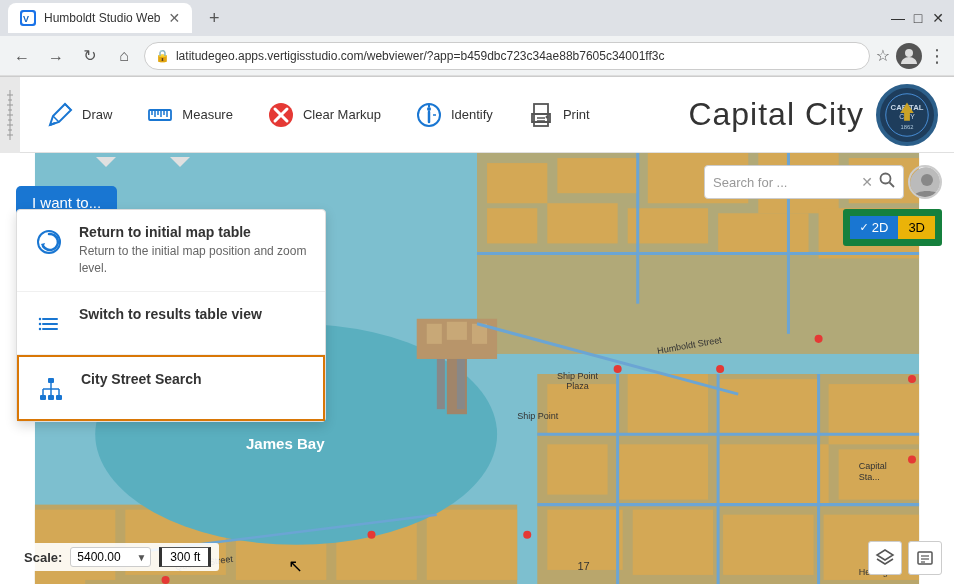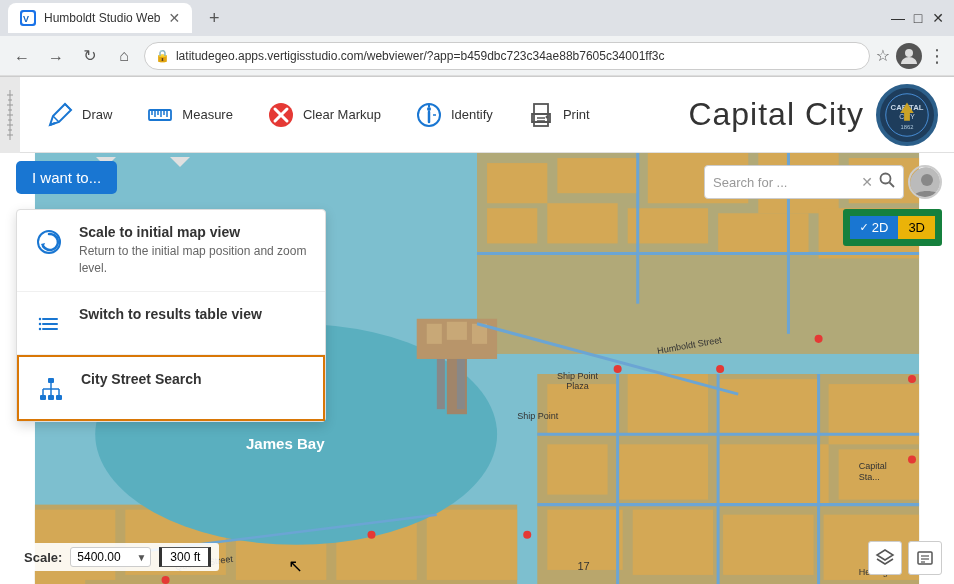--- a/index.html
+++ b/index.html
@@ -49,21 +49,21 @@
     .search-clear { font-size: 14px; color: #999; cursor: pointer; }
     .search-go { font-size: 16px; color: #555; cursor: pointer; }
 
     
     .view-toggle { position: absolute; top: 56px; right: 12px; display: flex; background: #eab308; border: 7px solid #15803d; border-radius: 3px; overflow: hidden; }
     .view-btn { padding: 4px 10px; font-size: 13px; cursor: pointer; border: none; background: transparent; }
     .view-btn.active { background: #1976d2; color: #fff; display: flex; align-items: center; gap: 3px; }
     .view-btn.active::before { content: '✓'; font-size: 11px; }
 
     
-    .i-want-to-btn { position: absolute; top: 8px; left: 16px; background: #1976d2; color: #fff; border: none; border-radius: 5px; padding: 8px 16px; font-size: 15px; cursor: pointer; z-index: 20; }
+    .i-want-to-btn { position: absolute; top: 33px; left: 16px; background: #1976d2; color: #fff; border: none; border-radius: 5px; padding: 8px 16px; font-size: 15px; cursor: pointer; z-index: 20; }
 
     
     .dropdown-menu { position: absolute; top: 56px; left: 16px; background: #fff; border: 1px solid #ddd; border-radius: 4px; box-shadow: 0 4px 12px rgba(0,0,0,0.15); width: 310px; z-index: 30; }
     .menu-item { display: flex; align-items: flex-start; padding: 14px 16px; gap: 14px; cursor: pointer; border-bottom: 1px solid #f0f0f0; }
     .menu-item-icon { width: 32px; height: 32px; display: flex; align-items: center; justify-content: center; flex-shrink: 0; margin-top: 2px; }
     .menu-item-content { flex: 1; }
     .menu-item-title { font-size: 14px; font-weight: 600; color: #333; margin-bottom: 3px; }
     .menu-item-desc { font-size: 12px; color: #666; line-height: 1.4; }
 
     
@@ -332,21 +332,21 @@
 
       <div class="menu-item">
         <div class="menu-item-icon">
           <svg width="28" height="28" viewBox="0 0 28 28">
             <circle cx="14" cy="14" r="11" fill="none" stroke="#1976d2" stroke-width="2"></circle>
             <path d="M14 6 A8 8 0 1 1 8 18" fill="none" stroke="#1976d2" stroke-width="2.5" stroke-linecap="round"></path>
             <polygon points="6,16 8,20 10,15" fill="#1976d2"></polygon>
           </svg>
         </div>
         <div class="menu-item-content">
-          <div class="menu-item-title">Scale to initial map view</div>
+          <div class="menu-item-title">Return to initial map table</div>
           <div class="menu-item-desc">Return to the initial map position and zoom level.</div>
         </div>
       </div>
 
       <div class="menu-item">
         <div class="menu-item-icon">
           <svg width="28" height="28" viewBox="0 0 28 28">
             <line x1="8" y1="9" x2="22" y2="9" stroke="#1976d2" stroke-width="2" stroke-linecap="round"></line>
             <line x1="8" y1="14" x2="22" y2="14" stroke="#1976d2" stroke-width="2" stroke-linecap="round"></line>
             <line x1="8" y1="19" x2="22" y2="19" stroke="#1976d2" stroke-width="2" stroke-linecap="round"></line>

